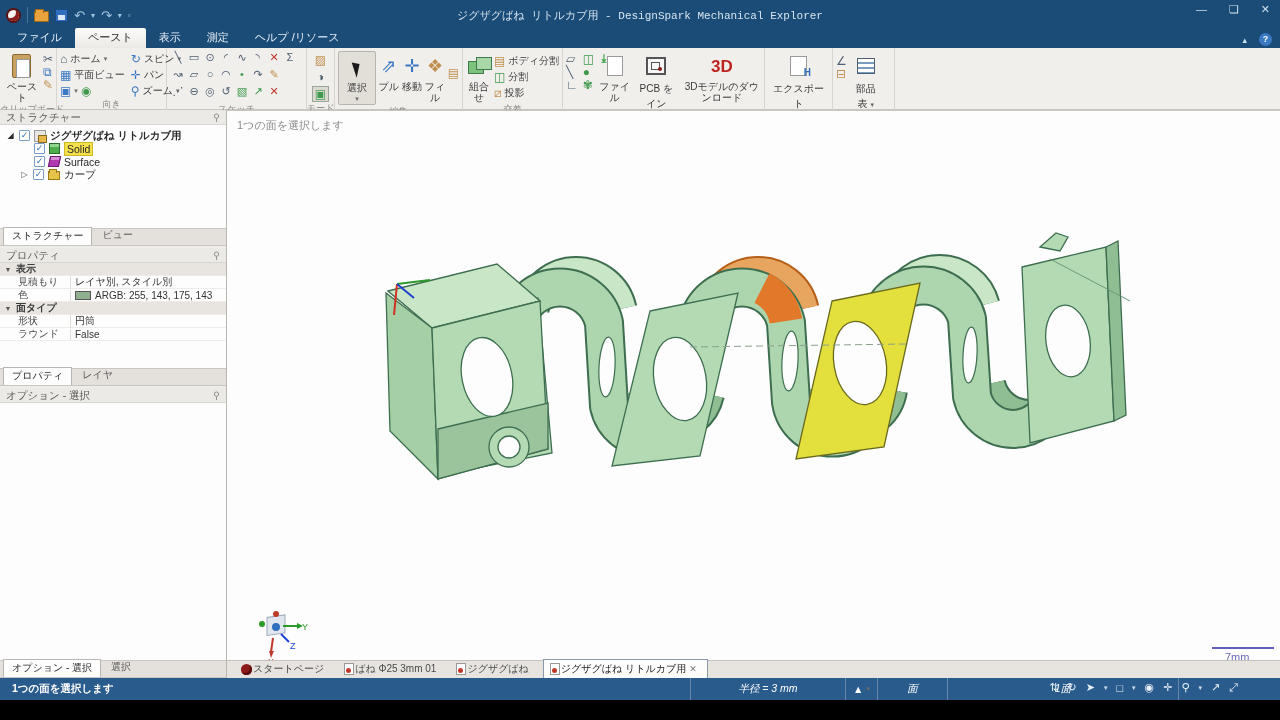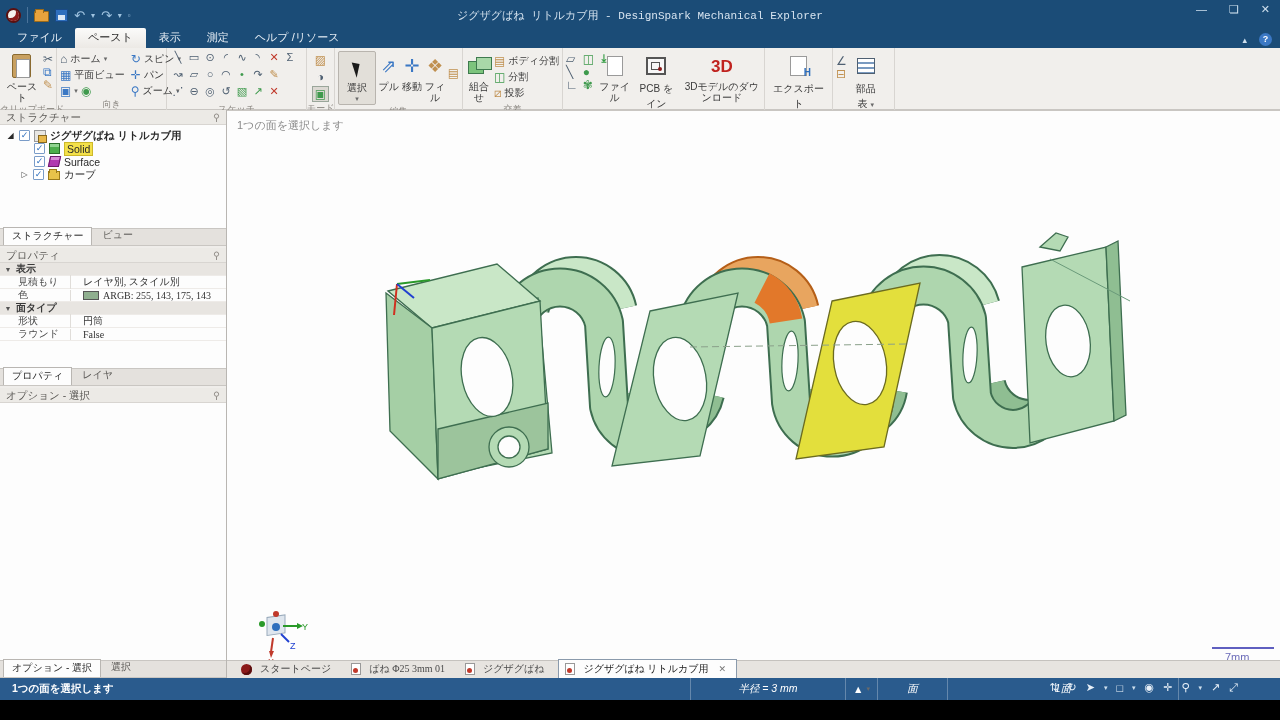--- a/index.html
+++ b/index.html
@@ -93,34 +93,34 @@
   .tlabel.sel { background:#f3e04a; border:1px solid #cdb82a; padding:0 2px; }
   .subtabs { display:flex; height:17px; background:#e4e1dd; border-bottom:1px solid #c9c6c2; align-items:flex-end; padding-left:3px; gap:1px; }
   .stab { font-size:10px; color:#5a5855; padding:1px 8px 2px; border:1px solid transparent; }
   .stab.active { background:#fdfdfd; border:1px solid #b9b6b2; border-bottom:none; color:#2a2a2a; }
 
   .propgrid { height:106px; font-size:10px; }
   .prow { display:flex; height:13px; border-bottom:1px solid #eeebe8; align-items:center; }
   .prow.sect { background:#e8e5e1; font-weight:bold; color:#3a3a3a; }
   .prow.sect .sarrow { width:16px; text-align:center; font-size:7px; color:#555; }
   .pk { width:70px; padding-left:18px; color:#4a4a4a; }
-  .pv { flex:1; border-left:1px solid #e0ddd9; padding-left:12px; color:#333; display:flex; align-items:center; gap:4px;font-family:Liberation Serif, serif; }
+  .pv { flex:1; border-left:1px solid #e0ddd9; padding-left:4px; color:#333; display:flex; align-items:center; gap:4px; }
   .swatch { width:16px; height:9px; background:#8faf8f; border:1px solid #555; }
   .optbody { height:258px; background:#fdfdfd; }
   .lp-bottom { position:absolute; bottom:0; left:0; width:100%; }
 
   
   .viewport { left:227px; top:110px; width:1053px; height:550px; background:#fdfdfd; border-top:1px solid #c9c6c2; }
   .vhint { position:absolute; left:10px; top:7px; color:#8a8a8a; font-size:11px; }
   .scaleline { position:absolute; left:985px; top:536px; width:62px; height:2px; background:#5f5fc0; }
   .scalelabel { position:absolute; left:998px; top:540px; color:#6a6ab8; font-size:11px; }
 
   
   .doctabs { left:227px; top:660px; width:1053px; height:18px; background:#e7e4e0; border-top:1px solid #c5c2be; display:flex; align-items:flex-end; padding-left:8px; gap:4px; }
-  .dtab { display:flex; align-items:center; gap:8px; font-size:10px; color:#4a4a4a; padding:2px 10px 2px 6px; white-space:nowrap;font-family:Liberation Serif, serif; }
+  .dtab { display:flex; align-items:center; gap:1px; font-size:10px; color:#4a4a4a; padding:2px 10px 2px 6px; white-space:nowrap; }
   .dtab.active { background:#fdfdfd; border:1px solid #8a9aac; border-bottom:none; color:#1a1a1a; }
   .dtab .x { color:#777; font-size:9px; margin-left:2px; }
   .i-start { width:11px; height:11px; border-radius:50%; background:#8b1a1a; box-shadow:inset -2px -2px 0 #5a0e0e; }
   .i-doc { width:10px; height:12px; background:#fff; border:1px solid #999; position:relative; }
   .i-doc:before { content:""; position:absolute; left:1px; bottom:1px; width:5px; height:5px; border-radius:50%; background:#c0392b; }
 
   
   .statusbar { left:0; top:678px; width:1280px; height:22px; background:#2a5b8d; color:#fff; font-size:10.5px; }
   .smsg { position:absolute; left:12px; top:4px; font-weight:bold; }
   .scell { position:absolute; top:0; height:22px; display:flex; align-items:center; justify-content:center; border-left:1px solid rgba(255,255,255,.28);font-style:italic; }

